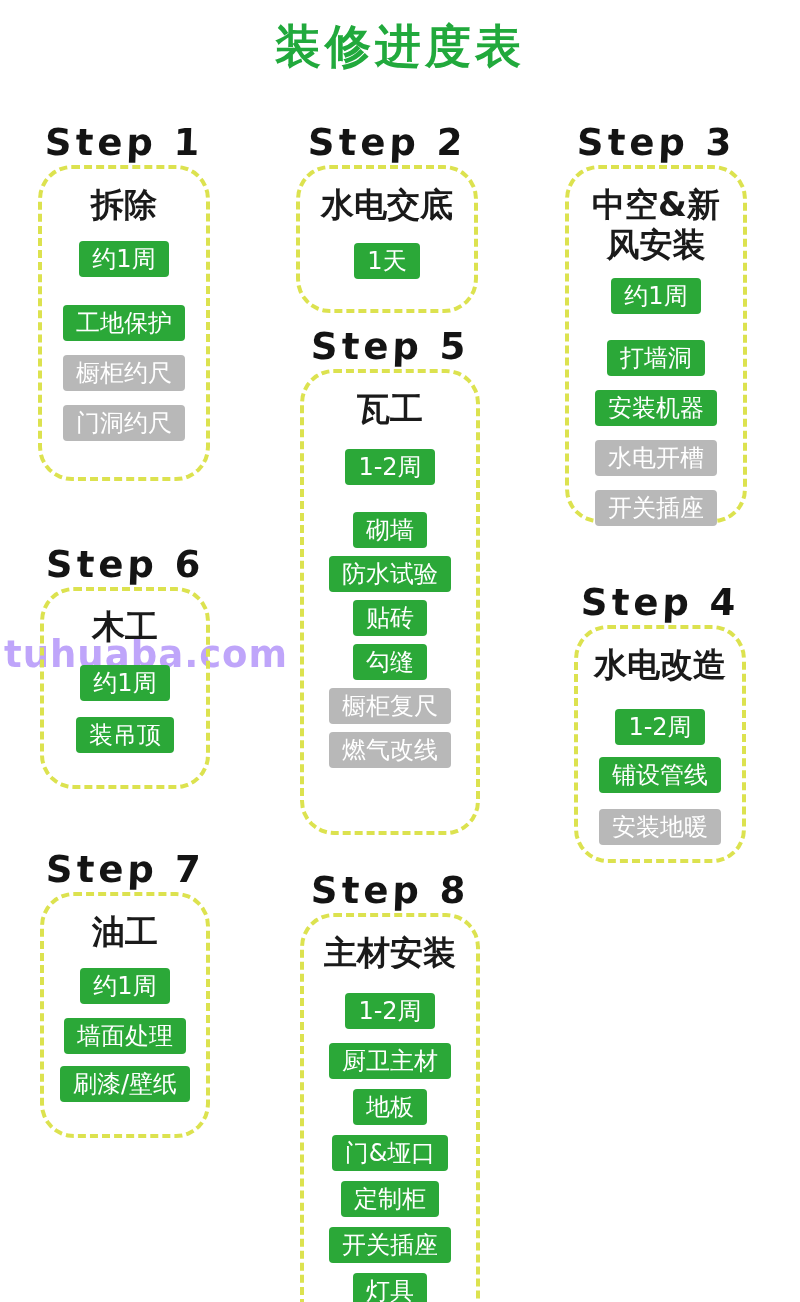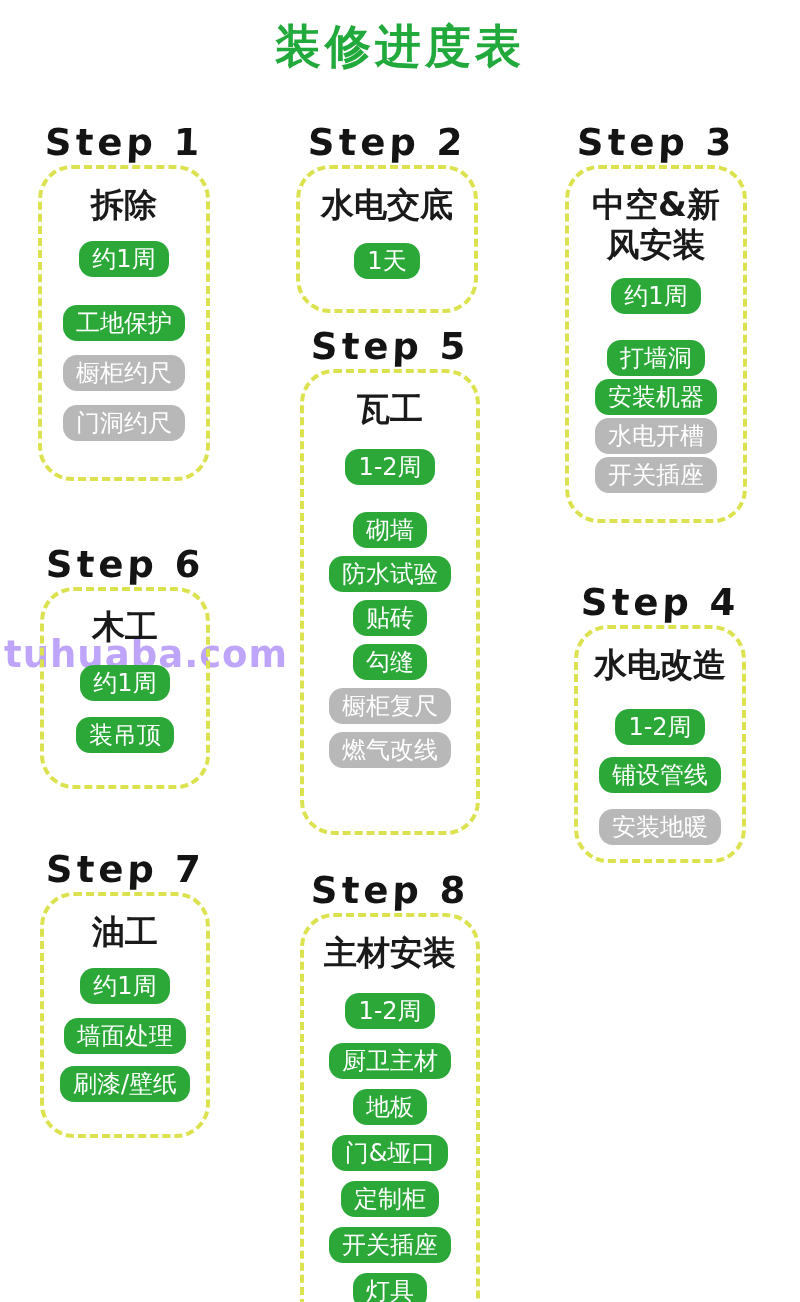--- a/index.html
+++ b/index.html
@@ -24,31 +24,31 @@
   }
   .box{
     border:4px dashed var(--dash,#DCE24F);border-radius:34px;box-sizing:border-box;
     display:flex;flex-direction:column;align-items:center;width:100%;
     padding:16px 8px 10px;background:#fff0;
   }
   .box-title{
     font-size:33px;font-weight:700;color:#1a1a1a;text-align:center;line-height:1.2;
   }
   .badge{
-    color:#ffffff;font-size:24px;line-height:1;padding:6px 13px;border-radius:14px;
+    color:#ffffff;font-size:24px;line-height:1;padding:6px 13px;border-radius:4px;
     white-space:nowrap;
   }
   .badge.green{background:var(--green,#2BA838);}
   .badge.gray{background:var(--gray,#B8B8B8);}
   .tasks{display:flex;flex-direction:column;align-items:center;}
 
   
   .g1{left:38px;top:124px;width:172px;}  .g1 .box{height:316px;} .g1 .duration{margin-top:16px;} .g1 .tasks{margin-top:28px;gap:14px;}
   .g2{left:296px;top:124px;width:182px;} .g2 .box{height:148px;} .g2 .duration{margin-top:18px;}
-  .g3{left:565px;top:124px;width:182px;} .g3 .box{height:358px;} .g3 .duration{margin-top:14px;} .g3 .tasks{margin-top:26px;gap:3px;}
+  .g3{left:565px;top:124px;width:182px;} .g3 .box{height:358px;} .g3 .duration{margin-top:14px;} .g3 .tasks{margin-top:26px;gap:14px;}
   .g4{left:574px;top:584px;width:172px;} .g4 .box{height:238px;} .g4 .duration{margin-top:24px;} .g4 .tasks{margin-top:12px;gap:16px;}
   .g5{left:300px;top:328px;width:180px;} .g5 .box{height:466px;} .g5 .duration{margin-top:20px;} .g5 .tasks{margin-top:27px;gap:8px;}
   .g6{left:40px;top:546px;width:170px;}  .g6 .box{height:202px;} .g6 .duration{margin-top:18px;} .g6 .tasks{margin-top:16px;gap:12px;}
   .g7{left:40px;top:851px;width:170px;}  .g7 .box{height:246px;} .g7 .duration{margin-top:16px;} .g7 .tasks{margin-top:14px;gap:12px;}
   .g8{left:300px;top:872px;width:180px;} .g8 .box{height:440px;} .g8 .duration{margin-top:20px;} .g8 .tasks{margin-top:14px;gap:10px;}
 </style>
 </head>
 <body>
 
 <div class="canvas">

